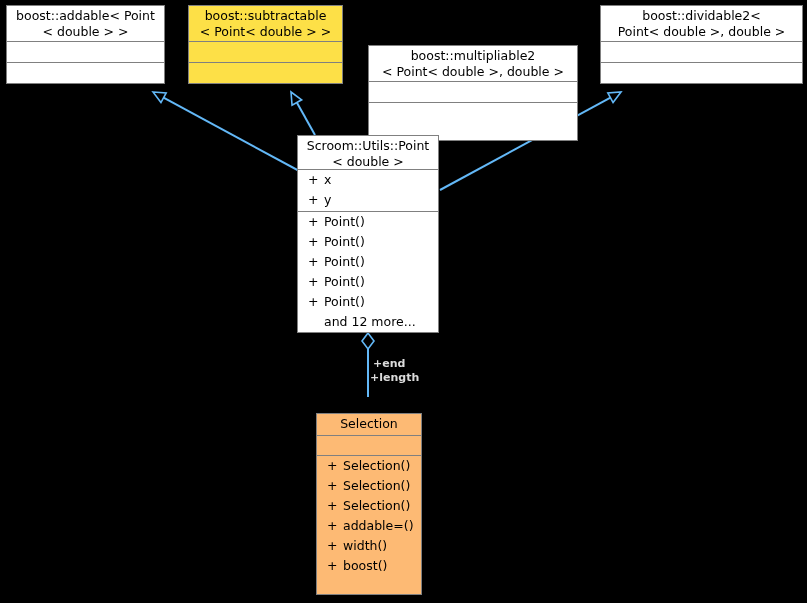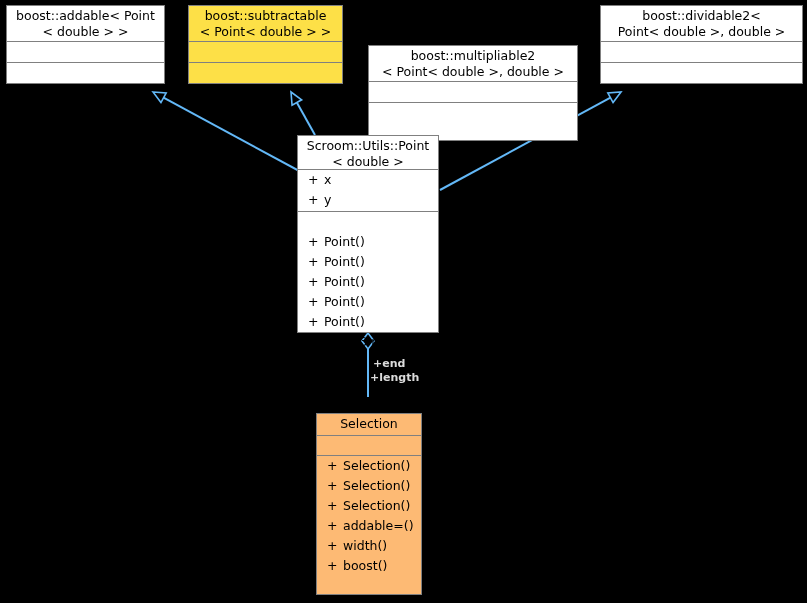--- a/index.html
+++ b/index.html
@@ -146,27 +146,27 @@
           <div class="empty-compartment"></div>
         </div>
       </div>
       <div class="uml-node" style="left: 297px; top: 135px; width: 142px; height: 198px; border-color: rgb(128, 128, 128); background: rgb(255, 255, 255);">
         <div class="node-title" style="height: 34px; border-bottom-color: rgb(128, 128, 128);">Scroom::Utils::Point
 &lt; double &gt;</div>
         <div class="node-attrs" style="height: 42px; border-bottom-color: rgb(128, 128, 128);">
           <div class="member-row"><span class="member-vis">+</span><span class="member-name">x</span></div>
           <div class="member-row"><span class="member-vis">+</span><span class="member-name">y</span></div>
         </div>
-        <div class="node-ops" style="height: 120px; margin-top: 20px;">
+        <div class="node-ops" style="height: 120px;">
           <div class="member-row"><span class="member-vis">+</span><span class="member-name">Point()</span></div>
           <div class="member-row"><span class="member-vis">+</span><span class="member-name">Point()</span></div>
           <div class="member-row"><span class="member-vis">+</span><span class="member-name">Point()</span></div>
           <div class="member-row"><span class="member-vis">+</span><span class="member-name">Point()</span></div>
           <div class="member-row"><span class="member-vis">+</span><span class="member-name">Point()</span></div>
-          <div class="member-row"><span class="member-vis"></span><span class="member-name">and 13 more...</span></div>
+          <div class="member-row"><span class="member-vis"></span><span class="member-name">and 12 more...</span></div>
         </div>
       </div>
       <div class="uml-node highlight" style="left: 316px; top: 413px; width: 106px; height: 182px; border-color: rgb(128, 128, 128); background: #fdba74;">
         <div class="node-title" style="height: 22px; border-bottom-color: rgb(128, 128, 128);">Selection</div>
         <div class="node-attrs" style="height: 20px; border-bottom-color: rgb(128, 128, 128);">
           <div class="empty-compartment"></div>
         </div>
         <div class="node-ops" style="height: 140px;">
           <div class="member-row"><span class="member-vis">+</span><span class="member-name">Selection()</span></div>
           <div class="member-row"><span class="member-vis">+</span><span class="member-name">Selection()</span></div>

